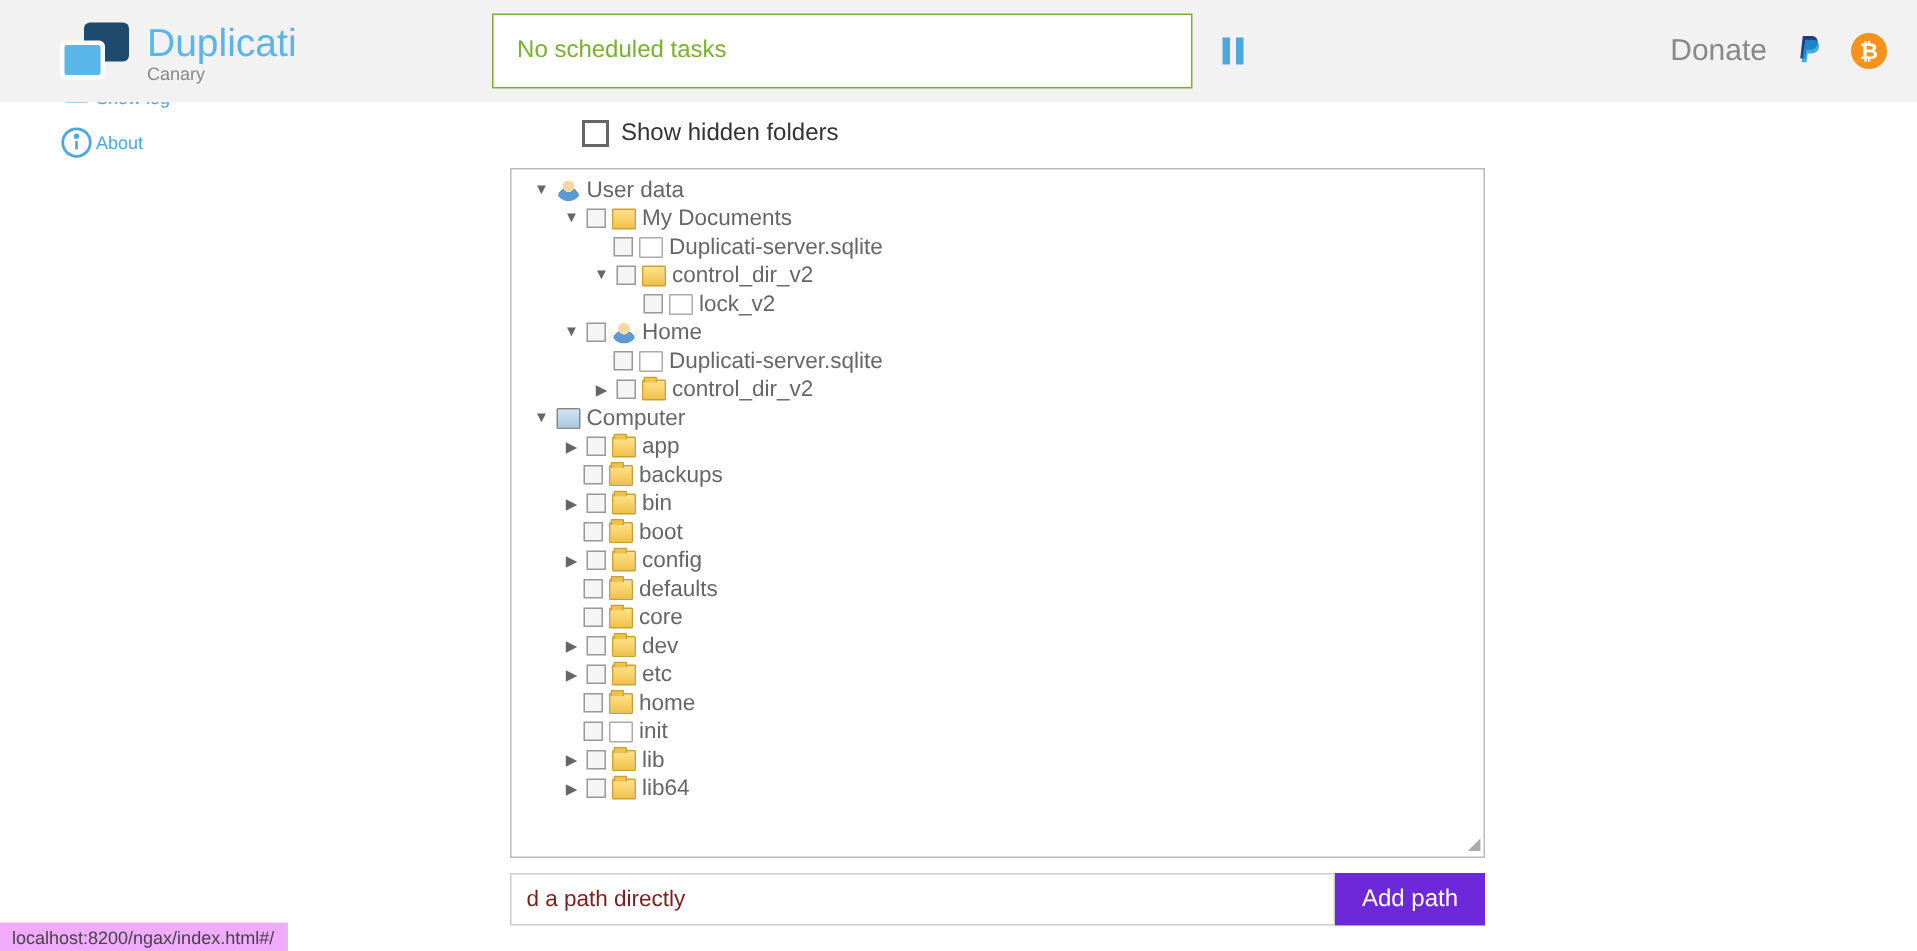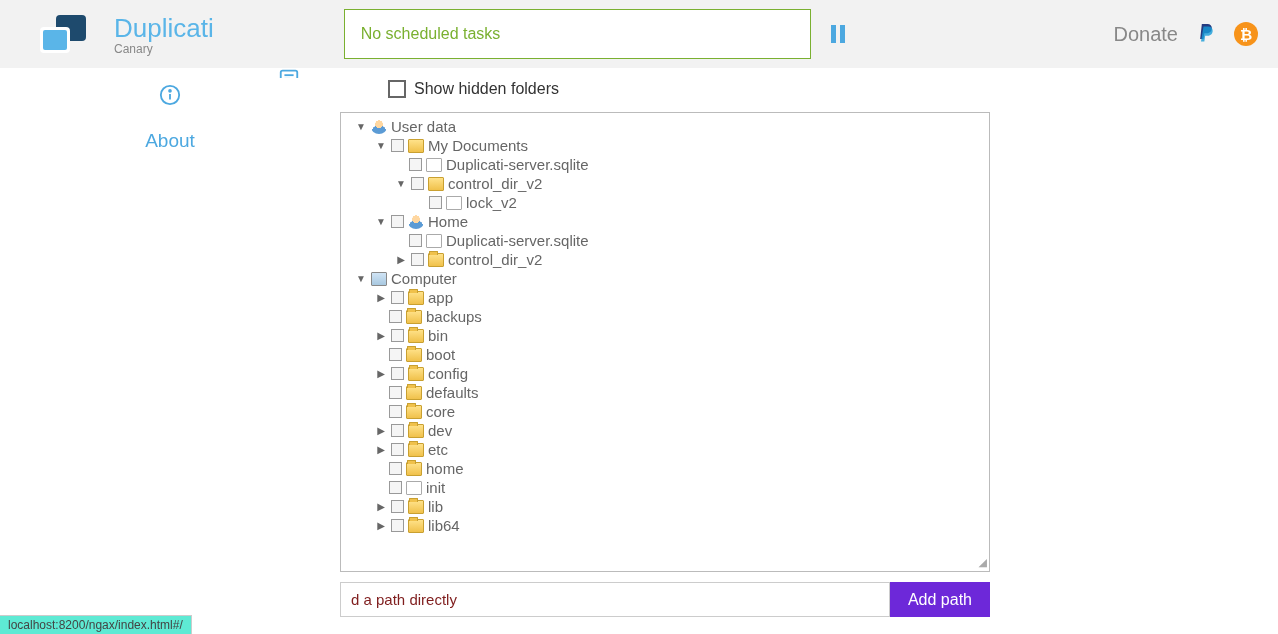--- a/index.html
+++ b/index.html
@@ -1,54 +1,54 @@
 <!DOCTYPE html>
 <html><head>
 <meta charset="utf-8">
 <style>
 * { margin:0; padding:0; box-sizing:border-box; font-family:-apple-system,BlinkMacSystemFont,"Segoe UI",Arial,sans-serif; }
 body { background:#fff; color:#333; }
 .header { position:fixed; top:0; left:0; right:0; height:68px; background:#f2f2f2; display:flex; align-items:center; padding:0 20px 0 40px; z-index:10; }
-.logo { display:flex; align-items:center; gap:26px; }
+.logo { display:flex; align-items:center; gap:10px; }
 .logo-icon { position:relative; width:48px; height:38px; }
 .logo-sq1 { position:absolute; top:0; left:16px; width:30px; height:26px; background:#1e4a6d; border-radius:4px; }
 .logo-sq2 { position:absolute; top:12px; left:0; width:30px; height:26px; background:#fff; border:3px solid #fff; border-radius:4px; }
 .logo-sq2::after { content:""; position:absolute; inset:0; background:#5ab5e8; border-radius:2px; }
 .logo-text { font-size:26px; font-weight:400; color:#5ab5e8; }
 .logo-sub { font-size:12px; color:#888; margin-top:-2px; }
 .status-box { flex:0 0 auto; margin-left:130px; width:467px; height:50px; border:1px solid #7ab030; display:flex; align-items:center; padding:0 16px; color:#7ab030; font-size:16px; background:#fff; }
 .pause-btn { margin-left:20px; color:#4ca8e0; font-size:20px; cursor:pointer; display:flex; gap:4px; }
 .pause-btn span { display:inline-block; width:5px; height:18px; background:#4ca8e0; }
 .header-right { margin-left:auto; display:flex; align-items:center; gap:18px; }
 .donate { color:#888; font-size:20px; }
 .pp-icon { width:20px; height:24px; }
 .btc-icon { width:24px; height:24px; border-radius:50%; background:#f7931a; color:#fff; display:flex; align-items:center; justify-content:center; font-weight:bold; font-size:15px; }
 .sidebar { position:fixed; left:40px; top:60px; width:260px; }
-.nav-item { display:flex; align-items:center; gap:24px; padding:6px 0; color:#4ca8e0; font-size:19px; cursor:pointer;flex-direction:column; }
+.nav-item { display:flex; align-items:center; gap:2px; padding:6px 0; color:#4ca8e0; font-size:12px; cursor:pointer; }
 .nav-item.clipped { height:18px; overflow:hidden; align-items:flex-end; }
 .nav-icon { width:22px; height:22px; display:flex; align-items:center; justify-content:center; color:#4ca8e0; }
 .main { margin-left:340px; margin-top:80px; padding-right:30px; padding-bottom:40px; max-width:680px; }
 .checkbox-row { display:flex; align-items:center; gap:8px; margin:10px 0 14px 48px; }
 .checkbox { width:18px; height:18px; border:2px solid #666; }
 .tree-box { border:1px solid #bbb; padding:4px 0; height:460px; overflow:auto; margin-left:0; position:relative; }
 .tree-resize { position:absolute; right:2px; bottom:2px; color:#aaa; font-size:11px; pointer-events:none; }
 .tree-row { display:flex; align-items:center; gap:4px; padding:1px 0; font-size:15px; color:#666; white-space:nowrap; cursor:pointer; }
 .toggle { width:12px; display:inline-flex; justify-content:center; color:#666; font-size:10px; }
 .cb { width:13px; height:13px; border:1px solid #999; background:#f5f5f5; flex-shrink:0; }
 .icon { width:16px; height:14px; flex-shrink:0; }
 .icon.folder { background:linear-gradient(#ffe28a,#f0c14b); border:1px solid #c9a030; border-radius:1px; position:relative; }
 .icon.folder::before { content:""; position:absolute; top:-3px; left:0; width:7px; height:3px; background:#f0c14b; border:1px solid #c9a030; border-bottom:none; border-radius:1px 1px 0 0; }
 .icon.openfolder { background:linear-gradient(#ffe28a,#f0c14b); border:1px solid #c9a030; border-radius:1px; }
 .icon.file { background:#fff; border:1px solid #aaa; border-radius:1px; }
 .icon.user { background:radial-gradient(circle at 50% 30%,#ffd7a0 30%,transparent 31%),radial-gradient(circle at 50% 90%,#5b9bd5 50%,transparent 51%); border-radius:50%; }
 .icon.computer { background:linear-gradient(#d0e4f5,#a8c8e0); border:1px solid #888; border-radius:1px; }
 .footer-row { display:flex; margin-top:10px; }
 .path-input { flex:1; border:1px solid #ccc; padding:8px 10px; font-size:15px; color:#7f1d1d; overflow:hidden; }
 .add-btn { background:#6d28d9; color:#fff; border:none; padding:8px 18px; font-size:16px; cursor:pointer; }
-.status-bar { position:fixed; bottom:0; left:0; background:#5eead4; border:1px solid #ccc; border-left:none; border-bottom:none; padding:2px 8px; font-size:12px; color:#444; }
+.status-bar { position:fixed; bottom:0; left:0; background:#f0abfc; border:1px solid #ccc; border-left:none; border-bottom:none; padding:2px 8px; font-size:12px; color:#444; }
 </style>
 </head>
 <body>
 
 <div class="header">
   <div class="logo">
     <div class="logo-icon">
       <div class="logo-sq1"></div>
         <div class="logo-sq2"></div>
     </div>

